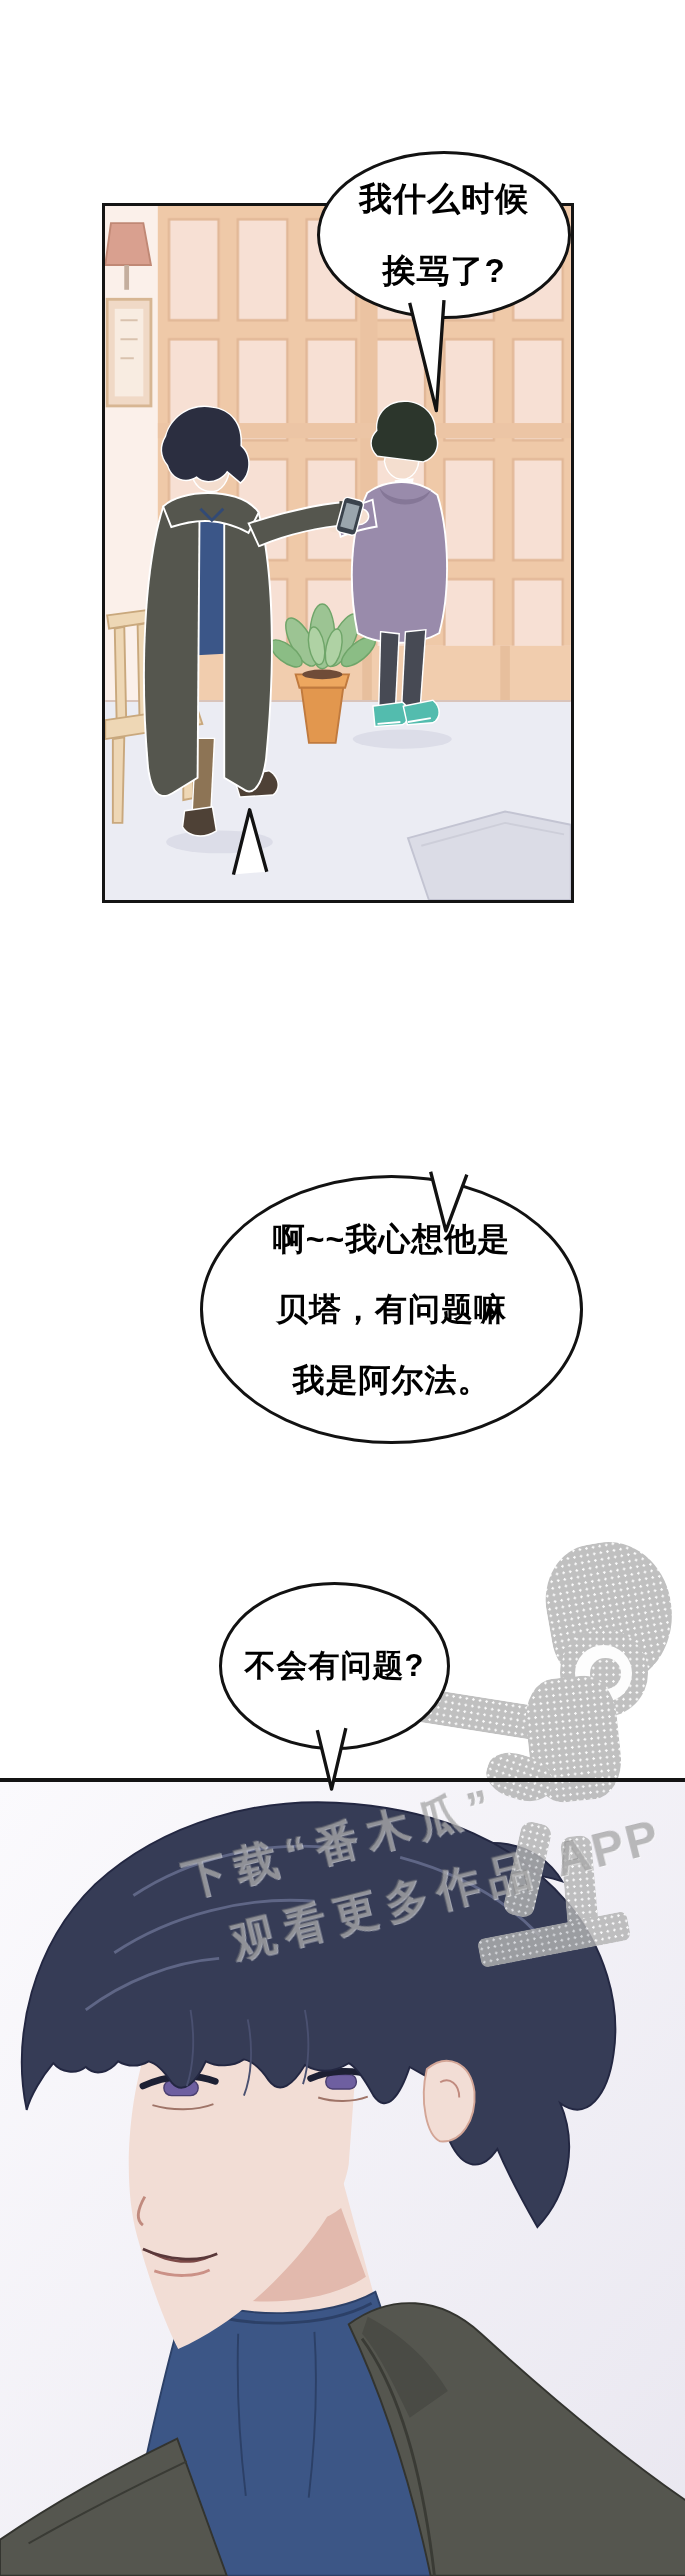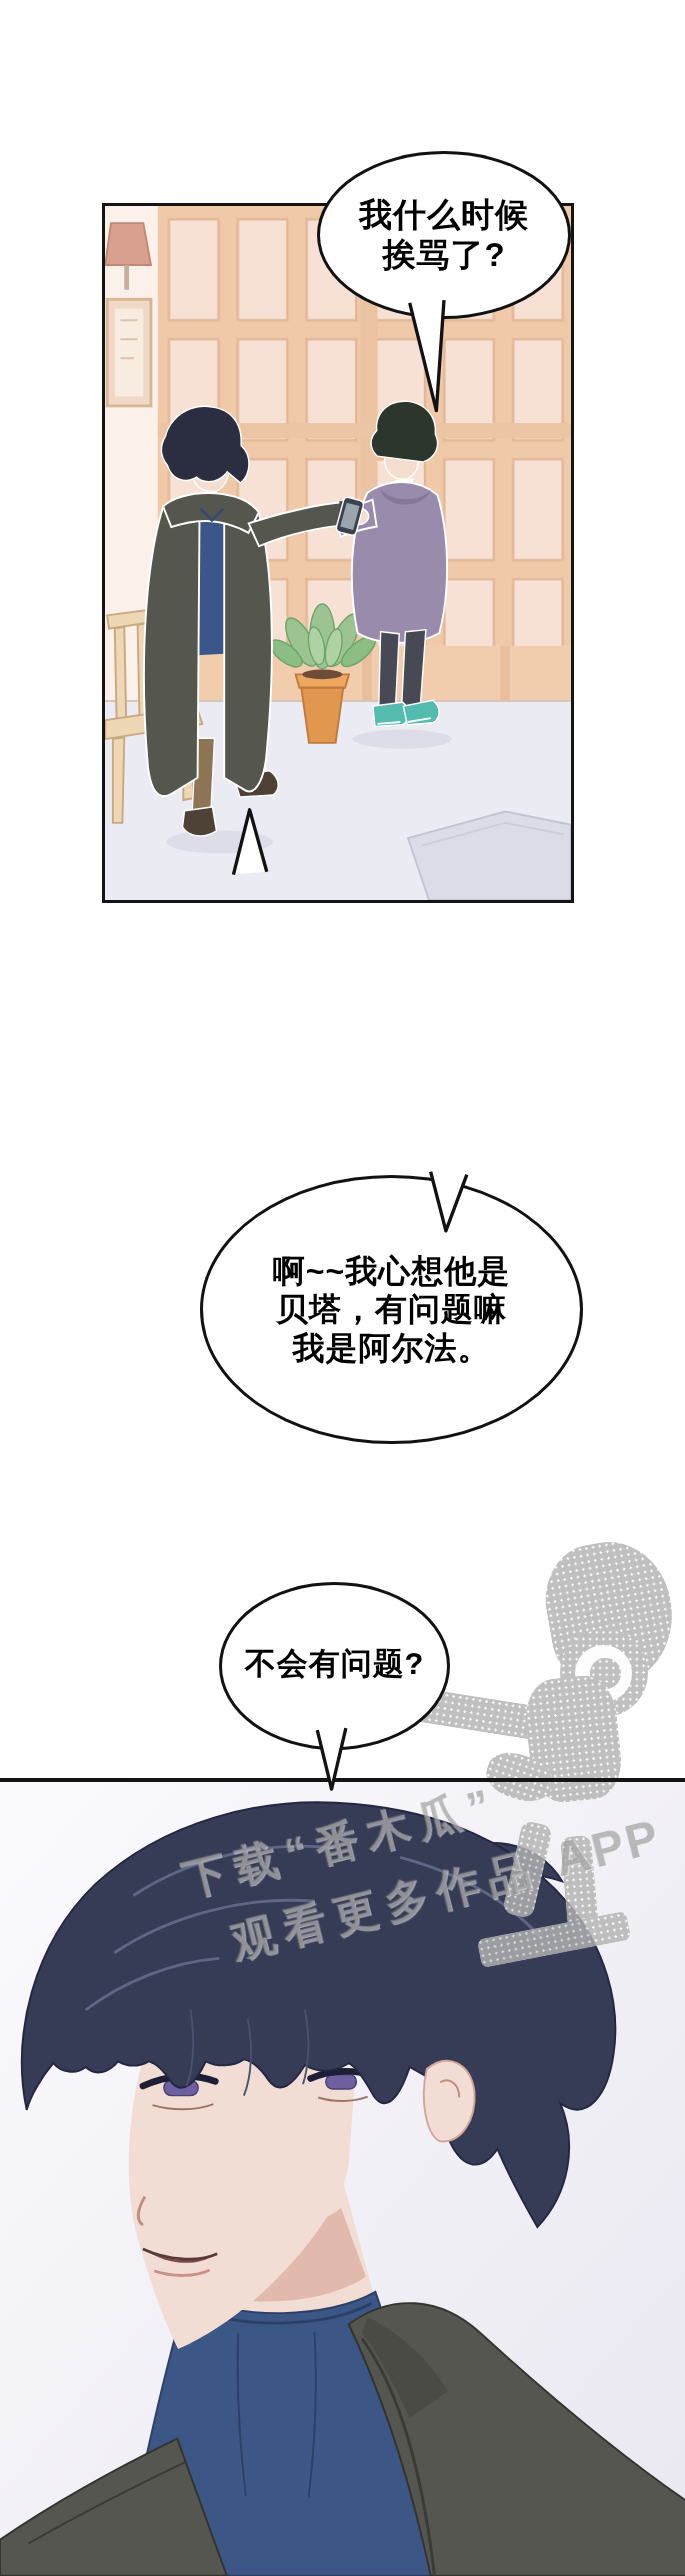--- a/index.html
+++ b/index.html
@@ -5,26 +5,26 @@
   html,body{margin:0;padding:0;background:#ffffff;}
   .page{position:relative;width:686px;height:2576px;background:#ffffff;overflow:hidden;
         font-family:"Liberation Sans","DejaVu Sans",sans-serif;}
   
   .panel1{position:absolute;left:102px;top:203px;width:466px;height:694px;
           border:3.8px solid #141414;background:#f9ece7;z-index:1;}
   .panel1 svg{display:block;width:100%;height:100%;}
   
   .bubble{position:absolute;background:#ffffff;border:3.3px solid #121212;border-radius:50%;
           display:flex;flex-direction:column;align-items:center;justify-content:center;
-          text-align:center;font-weight:bold;color:#000;z-index:6;letter-spacing:1px;}
+          text-align:center;font-weight:bold;color:#000;z-index:6;letter-spacing:1px;gap:32px;}
   .bubble .ln{display:block;line-height:1.2;white-space:nowrap;}
   .b1{left:317px;top:151px;width:248px;height:162px;font-size:33px;}
   .b2{left:146px;top:858px;width:290px;height:200px;font-size:31px;}
   .b3{left:200px;top:1175px;width:377px;height:263px;font-size:32px;}
-  .b4{left:219px;top:1582px;width:225px;height:162px;font-size:31px;font-family:Liberation Mono, monospace;}
+  .b4{left:219px;top:1582px;width:225px;height:162px;font-size:31px;}
   .tails{position:absolute;left:0;top:0;width:686px;height:2576px;z-index:7;pointer-events:none;}
   
   .divider{position:absolute;left:0;top:1778px;width:686px;height:3.8px;background:#141414;z-index:4;}
   
   .panel2{position:absolute;left:0;top:1781px;width:686px;height:795px;z-index:1;}
   .panel2 svg{display:block;width:100%;height:100%;}
   
   .watermark{position:absolute;left:176px;top:1853px;width:514px;z-index:5;
              transform:rotate(-14deg);transform-origin:left top;
              color:rgba(125,125,125,0.52);font-weight:bold;

